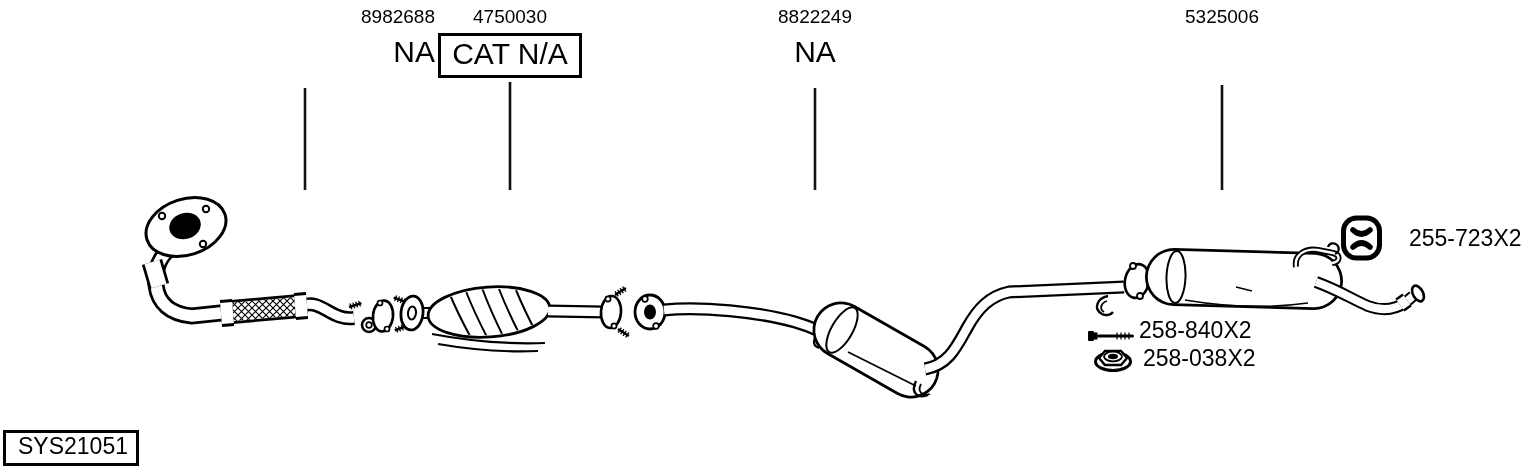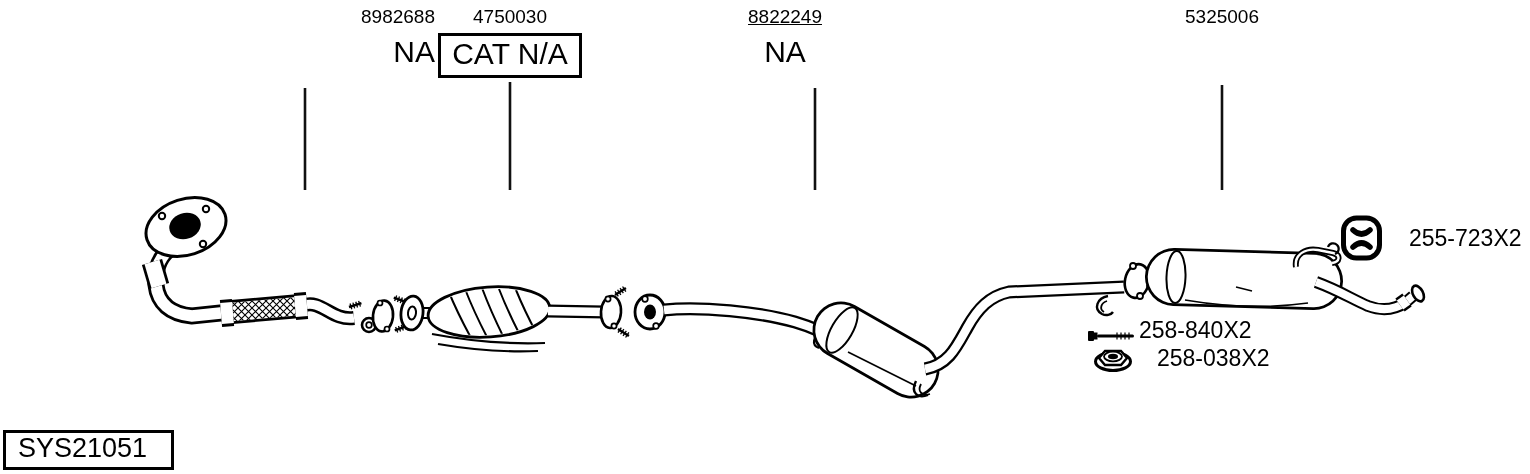--- a/index.html
+++ b/index.html
@@ -9,21 +9,21 @@
   }
   .drawing-svg{position:absolute;left:0;top:0;width:1530px;height:474px;}
   .part-col{position:absolute;top:6px;width:260px;text-align:center;}
   .part-number{font-size:19px;line-height:1.15;display:block;}
   .part-name{font-size:30px;line-height:1;display:inline-block;margin-top:9px;}
   .part-name.boxed{border:3px solid #000;padding:3px 11px 6px 11px;margin-top:5px;}
   .callout{position:absolute;display:flex;align-items:center;}
   .callout .label{font-size:23px;white-space:nowrap;}
   .sys-box{
     position:absolute;left:3px;top:430px;border:3px solid #000;
-    padding:2px 24px 5px 12px;font-size:27px;line-height:1;background:#fff;
+    padding:2px 8px 5px 12px;font-size:23px;line-height:1;background:#fff;
   }
   .icon{display:block;}
 </style>
 </head>
 <body>
 
 <div class="stage">
 
   <svg class="drawing-svg" viewBox="0 0 1530 474">
     <defs>
@@ -174,21 +174,21 @@
   </svg>
 
   <div class="part-col" style="left:175px;text-align:right;">
     <span class="part-number">8982688</span>
     <span class="part-name">NA</span>
   </div>
   <div class="part-col" style="left:380px;">
     <span class="part-number">4750030</span>
     <span class="part-name boxed">CAT N/A</span>
   </div>
-  <div class="part-col" style="left:655px;text-decoration:underline;">
+  <div class="part-col" style="left:685px;">
     <span class="part-number">8822249</span>
     <span class="part-name">NA</span>
   </div>
   <div class="part-col" style="left:1092px;">
     <span class="part-number">5325006</span>
   </div>
 
   <div class="callout" style="left:1340px;top:214px;gap:26px;">
     <svg class="icon" width="43" height="48" viewBox="0 0 43 48">
       <rect x="3.5" y="4" width="36" height="40" rx="13" fill="#fff" stroke="#000" stroke-width="5"></rect>
@@ -204,21 +204,21 @@
       <rect x="7" y="4.5" width="3.5" height="7" fill="#000"></rect>
       <rect x="10" y="6.5" width="37" height="3" rx="1.5" fill="#000"></rect>
       <line x1="30" y1="4.5" x2="30" y2="11.5" stroke="#000" stroke-width="1.2"></line>
       <line x1="34" y1="4.5" x2="34" y2="11.5" stroke="#000" stroke-width="1.2"></line>
       <line x1="38" y1="4.5" x2="38" y2="11.5" stroke="#000" stroke-width="1.2"></line>
       <line x1="42" y1="4.5" x2="42" y2="11.5" stroke="#000" stroke-width="1.2"></line>
     </svg>
     <span class="label">258-840X2</span>
   </div>
 
-  <div class="callout" style="left:1093px;top:344px;gap:24px;">
+  <div class="callout" style="left:1093px;top:344px;gap:10px;">
     <svg class="icon" width="40" height="28" viewBox="0 0 40 28">
       <ellipse cx="20" cy="17.5" rx="17.5" ry="9" fill="#fff" stroke="#000" stroke-width="3"></ellipse>
       <path d="M6,14 L12,7 L28,7 L34,14 L28,21 L12,21 Z" fill="#fff" stroke="#000" stroke-width="2.4"></path>
       <ellipse cx="20" cy="12.5" rx="9" ry="4.8" fill="#fff" stroke="#000" stroke-width="1.8"></ellipse>
       <ellipse cx="20" cy="12.5" rx="5" ry="2.8" fill="#000"></ellipse>
     </svg>
     <span class="label">258-038X2</span>
   </div>
 
   <div class="sys-box">

